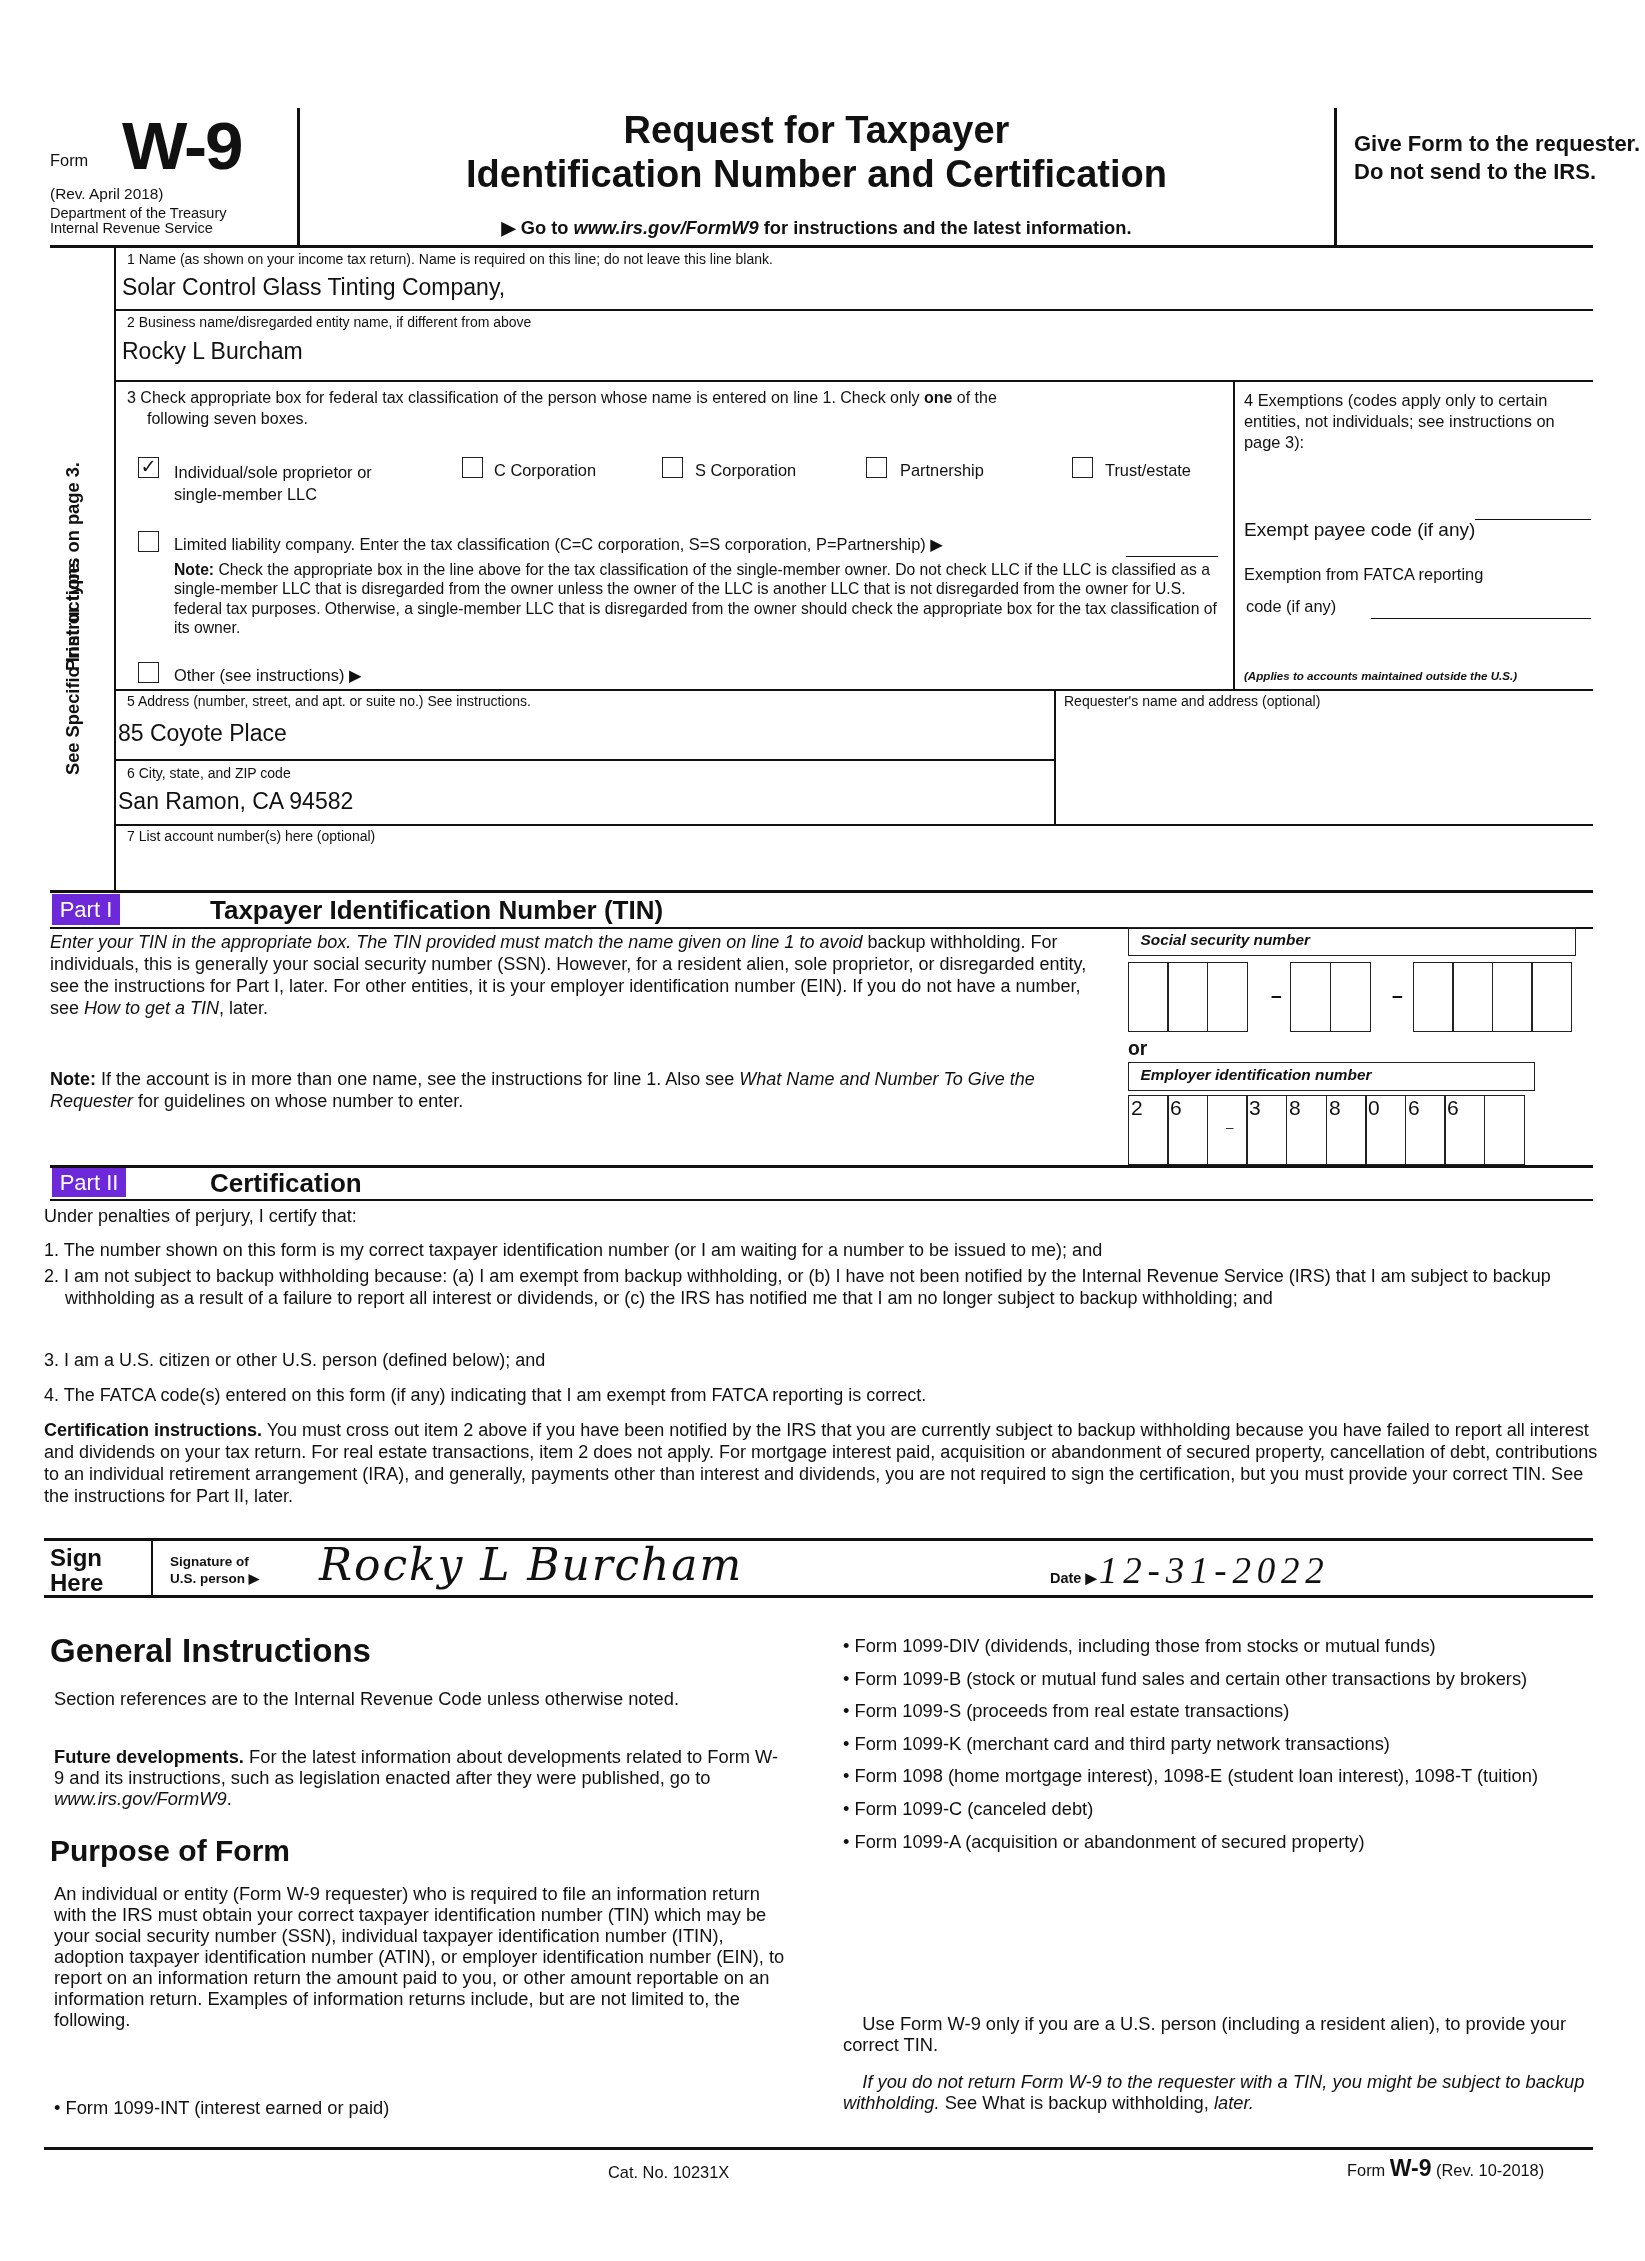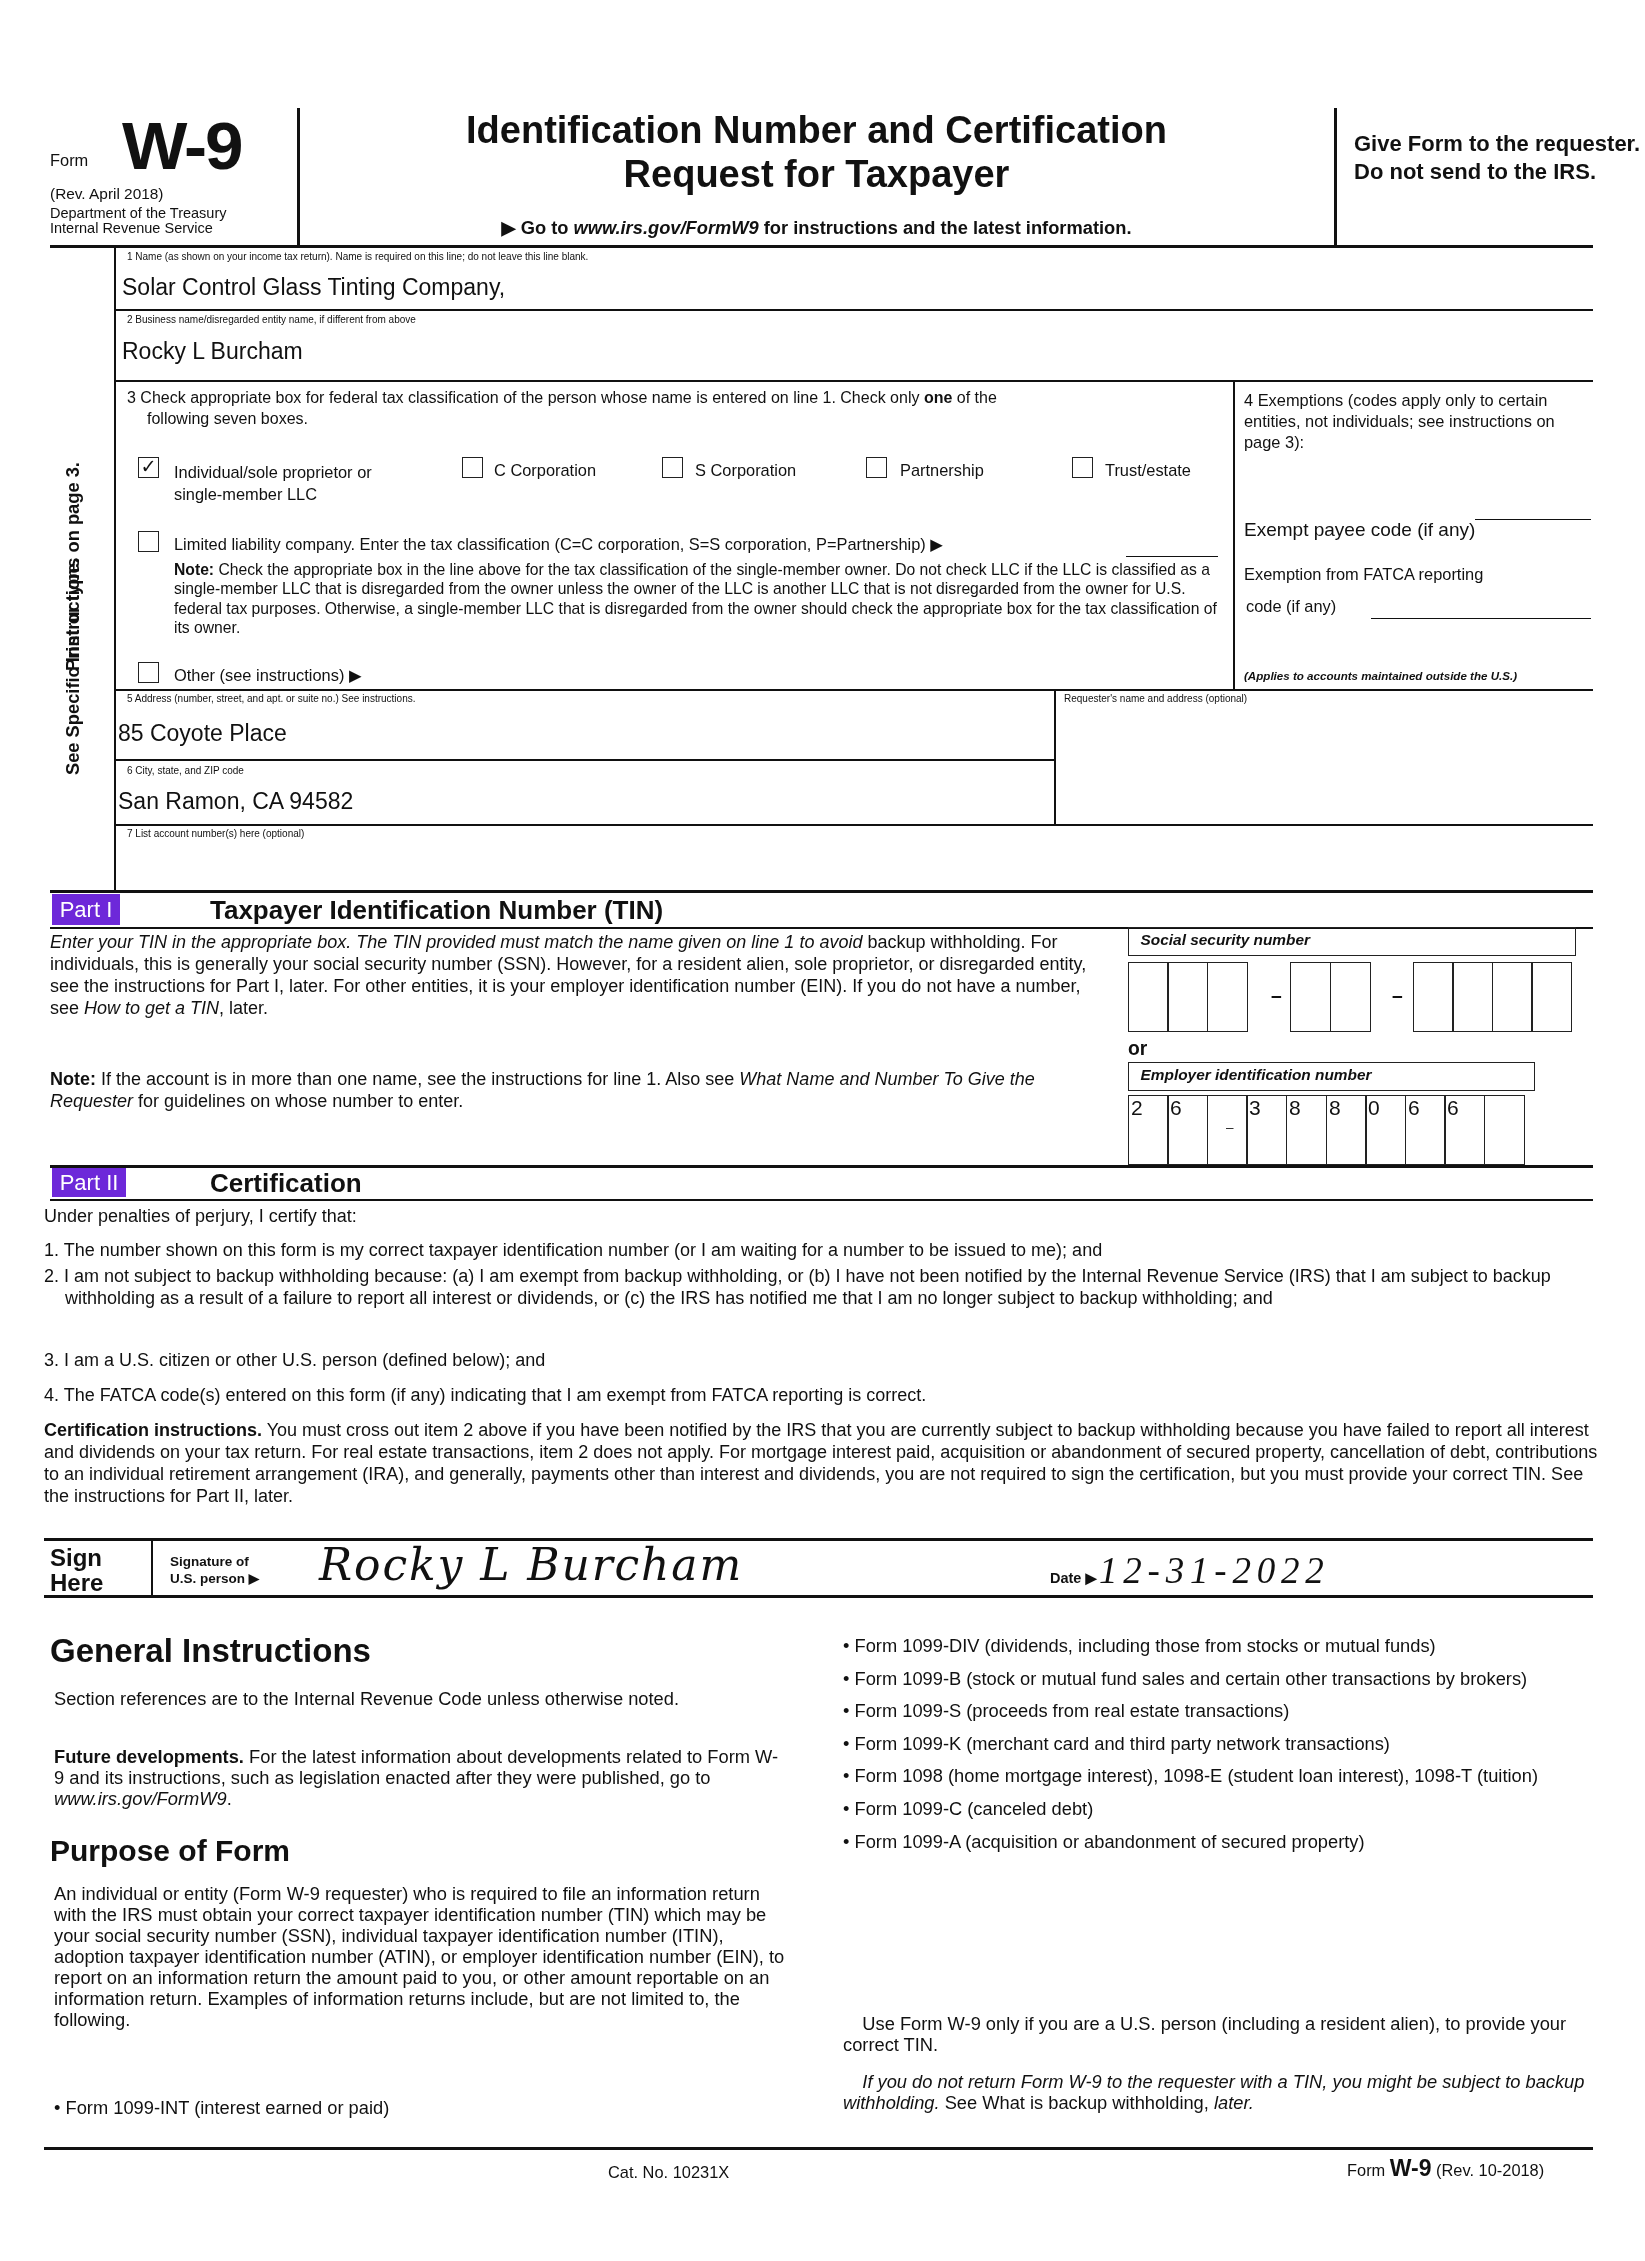--- a/index.html
+++ b/index.html
@@ -17,21 +17,21 @@
   #rev { position: absolute; left: 0; top: 77px; font-size: 15.4px; }
   #dept { position: absolute; left: 0; top: 98px; font-size: 14.5px; line-height: 14.5px; }
   #title { left: 301px; top: 108px; width: 1031px; text-align: center; font-size: 38px; font-weight: bold; line-height: 44px; }
   #goto { left: 301px; top: 217px; width: 1031px; text-align: center; font-size: 18.3px; font-weight: bold; }
   #give { left: 1354px; top: 130px; width: 290px; font-size: 22px; font-weight: bold; line-height: 28px; }
 
   
   #side { left: 56px; top: 381px; width: 58px; height: 401px; }
   #side .vt { position: absolute; transform: rotate(-90deg); transform-origin: left top; white-space: nowrap; font-weight: bold; font-size: 18.3px; }
 
-  .lbl { position: absolute; font-size: 10px; }
+  .lbl { position: absolute; font-size: 14px; }
   .val { position: absolute; font-size: 23px; font-family: "Liberation Sans", sans-serif; }
   .cb { position: absolute; width: 21px; height: 21px; border: 1.9px solid #222; font-size: 19.3px; line-height: 17.4px; text-align: center; }
   .cbl { position: absolute; font-size: 16.4px; }
   .txt { position: absolute; font-size: 16px; line-height: 19.3px; }
 
   
   .part-tag { position: absolute; background: #6d28d9; color: #fff; font-weight: normal; font-size: 22px; padding: 0 7.7px; height: 31px; line-height: 31px; }
   .part-title { position: absolute; font-weight: bold; font-size: 26px; }
   .body18 { position: absolute; font-size: 18px; line-height: 22px; }
 
@@ -48,22 +48,22 @@
   <span id="form-word">Form</span>
   <span id="form-num">W-9</span>
   <span id="rev">(Rev. April 2018)</span>
   <div id="dept">
     <div>Department of the Treasury</div>
     <div>Internal Revenue Service</div>
   </div>
 </div>
 <div class="hl" style="left:297px;top:108px;width:2.9px;height:137px;"></div>
 <div id="title" class="abs">
+  <div>Request for Taxpayer</div>
   <div>Identification Number and Certification</div>
-  <div>Request for Taxpayer</div>
 </div>
 <div id="goto" class="abs"><span>▶ Go to </span><span class="i">www.irs.gov/FormW9</span><span> for instructions and the latest information.</span></div>
 <div class="hl" style="left:1334px;top:108px;width:2.9px;height:137px;"></div>
 <div id="give" class="abs">Give Form to the requester. Do not send to the IRS.</div>
 <div class="hl" style="left:50px;top:245px;width:1543px;height:2.9px;"></div>
 
 <div id="side" class="abs">
   <span class="vt" style="left:5.8px;top:394px;">See Specific Instructions on page 3.</span>
   <span class="vt" style="left:5.8px;top:290px;">Print or type.</span>
 </div>

